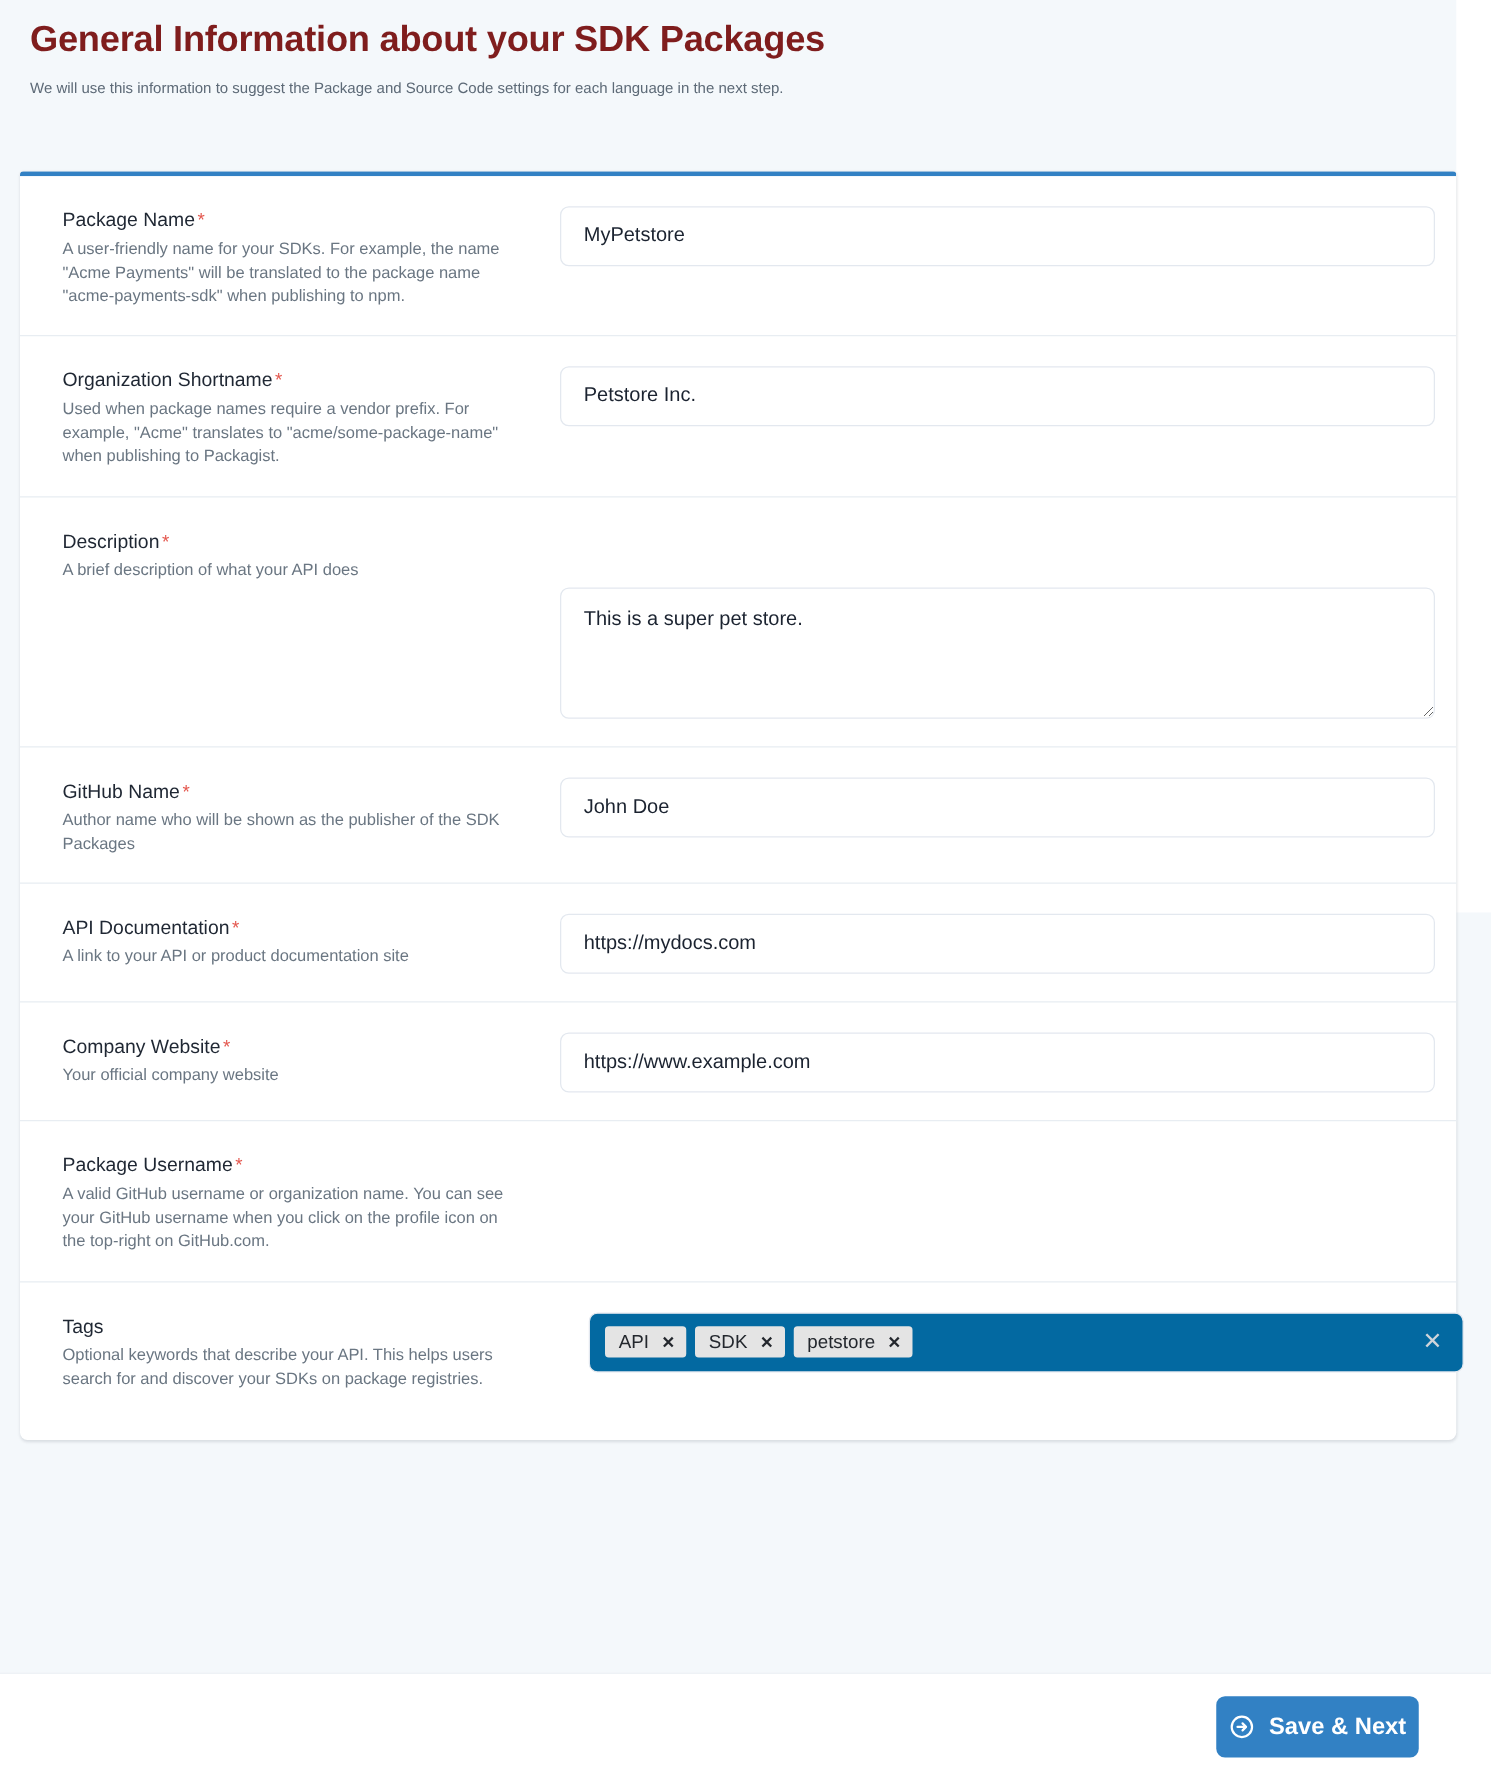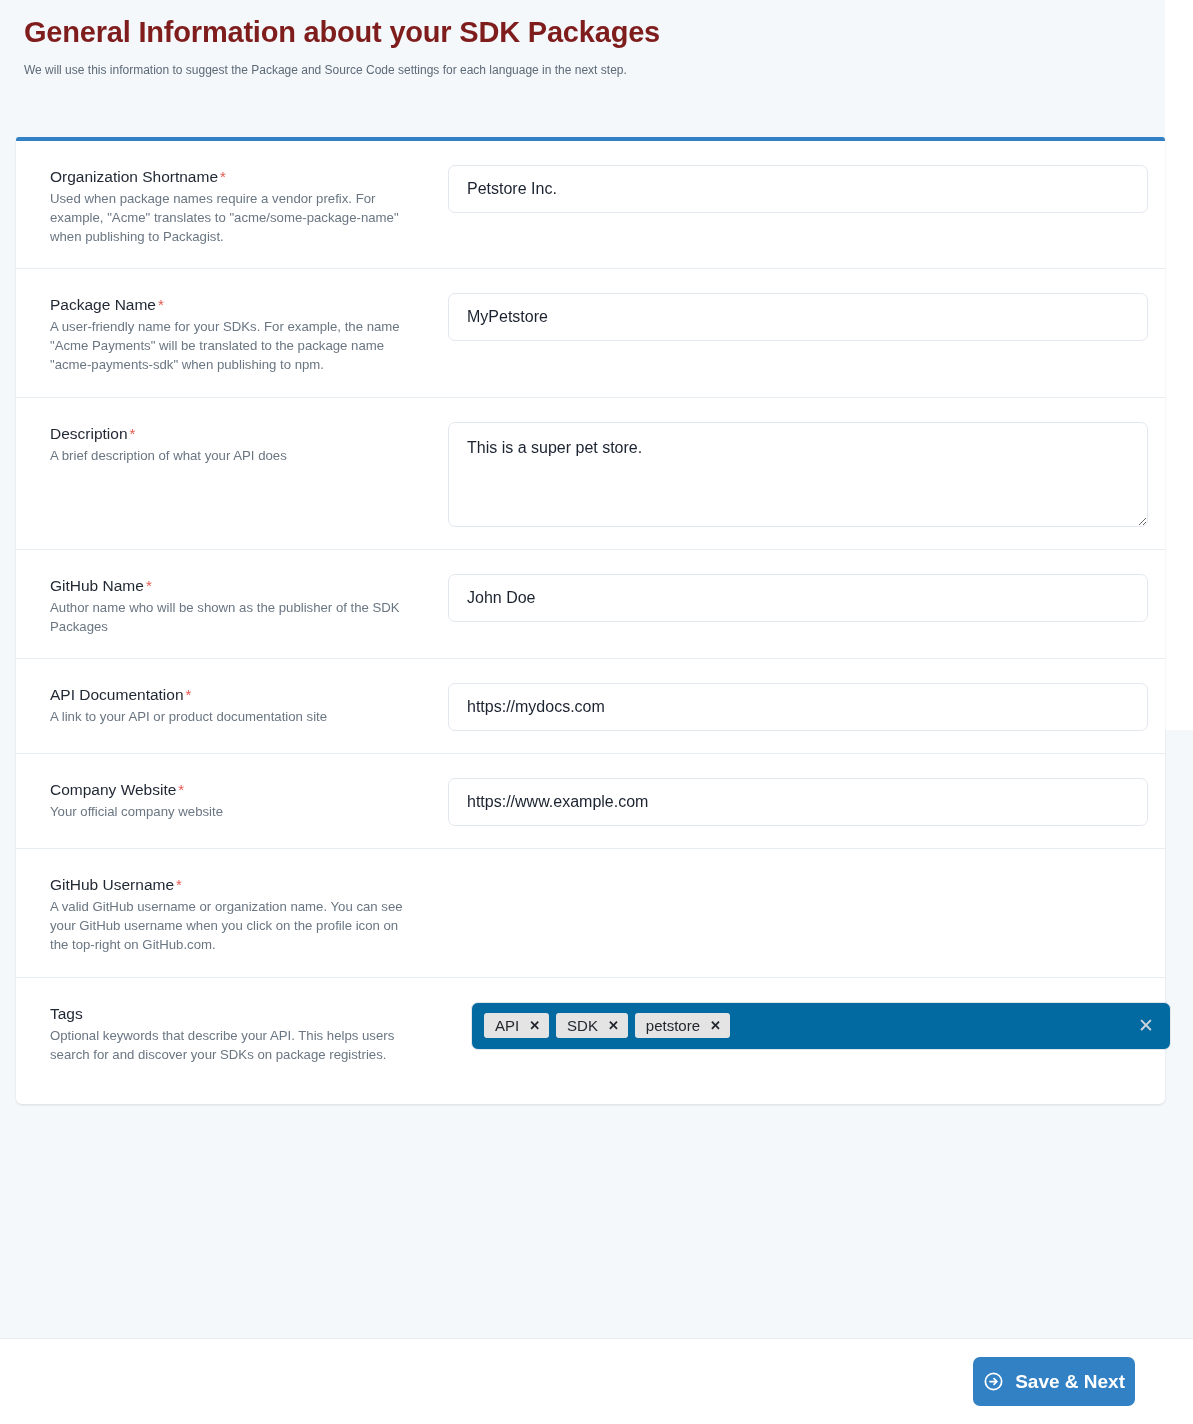--- a/index.html
+++ b/index.html
@@ -194,53 +194,53 @@
     border-radius: 7px;
     font-family: "Liberation Sans", sans-serif;
     font-size: 19px;
     font-weight: bold;
     padding: 14px 10px;
     cursor: pointer;
     line-height: 1;
     text-align: right;
   }
   .btn-primary svg { display: block; }
-  .ta-wrap { position: relative; width: 700px; }
+  .ta-wrap { position: relative; width: 700px; margin-top: 48px; }
 </style>
 </head>
 <body>
 
 <div id="app">
 
   <div class="page-bg"></div>
   <div class="page-bg-lower"></div>
 
   <div class="header">
     <h1 class="title">General Information about your SDK Packages</h1>
     <p class="subtitle">We will use this information to suggest the Package and Source Code settings for each language in the next step.</p>
   </div>
 
   <div class="card">
     <div id="fields-container">
         <div class="field-row">
           <div class="field-left">
+            <div class="field-label"><span>Package Name</span><span class="req">*</span></div>
+            <div class="field-help">A user-friendly name for your SDKs. For example, the name "Acme Payments" will be translated to the package name "acme-payments-sdk" when publishing to npm.</div>
+          </div>
+          <div class="field-right">
+            <input type="text" class="text-input" value="MyPetstore" style="">
+          </div>
+        </div>
+        <div class="field-row">
+          <div class="field-left">
             <div class="field-label"><span>Organization Shortname</span><span class="req">*</span></div>
             <div class="field-help">Used when package names require a vendor prefix. For example, "Acme" translates to "acme/some-package-name" when publishing to Packagist.</div>
           </div>
           <div class="field-right">
             <input type="text" class="text-input" value="Petstore Inc." style="">
-          </div>
-        </div>
-        <div class="field-row">
-          <div class="field-left">
-            <div class="field-label"><span>Package Name</span><span class="req">*</span></div>
-            <div class="field-help">A user-friendly name for your SDKs. For example, the name "Acme Payments" will be translated to the package name "acme-payments-sdk" when publishing to npm.</div>
-          </div>
-          <div class="field-right">
-            <input type="text" class="text-input" value="MyPetstore" style="">
           </div>
         </div>
         <div class="field-row">
           <div class="field-left">
             <div class="field-label"><span>Description</span><span class="req">*</span></div>
             <div class="field-help">A brief description of what your API does</div>
           </div>
           <div class="field-right">
             <div class="ta-wrap">
               <textarea class="text-area" style="">This is a super pet store.</textarea>
@@ -269,21 +269,21 @@
           <div class="field-left">
             <div class="field-label"><span>Company Website</span><span class="req">*</span></div>
             <div class="field-help">Your official company website</div>
           </div>
           <div class="field-right">
             <input type="text" class="text-input" value="https://www.example.com" style="">
           </div>
         </div>
         <div class="field-row">
           <div class="field-left">
-            <div class="field-label"><span>GitHub Username</span><span class="req">*</span></div>
+            <div class="field-label"><span>Package Username</span><span class="req">*</span></div>
             <div class="field-help">A valid GitHub username or organization name. You can see your GitHub username when you click on the profile icon on the top-right on GitHub.com.</div>
           </div>
         </div>
         <div class="field-row">
           <div class="field-left">
             <div class="field-label"><span>Tags</span></div>
             <div class="field-help">Optional keywords that describe your API. This helps users search for and discover your SDKs on package registries.</div>
           </div>
           <div class="field-right">
             <div class="tags-input">

